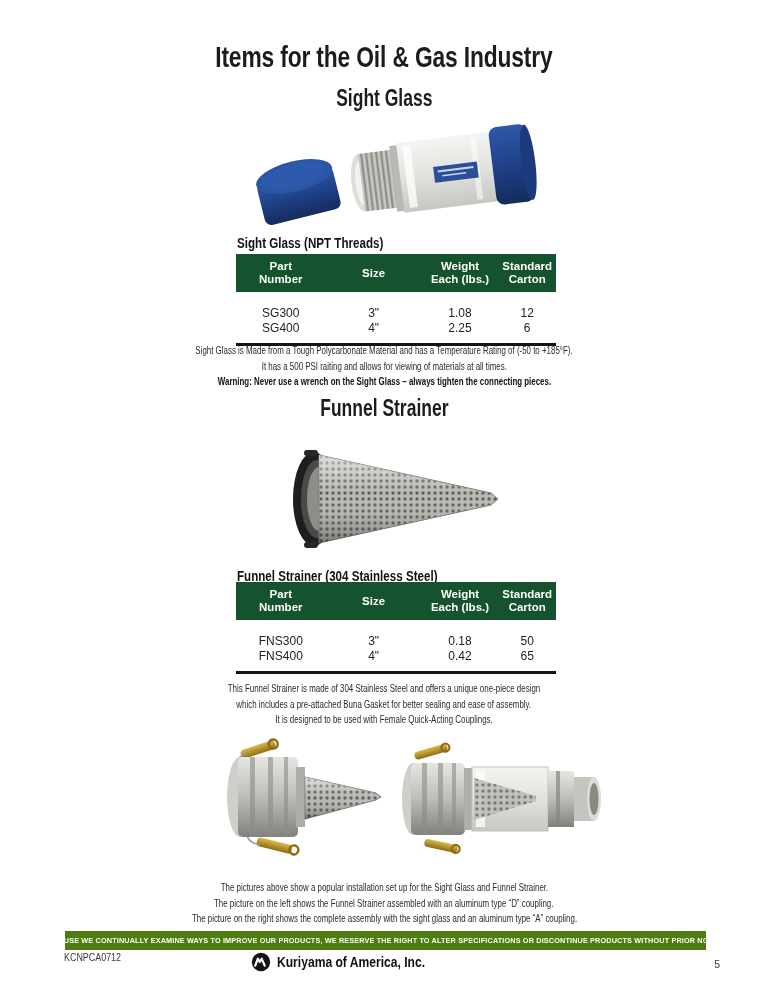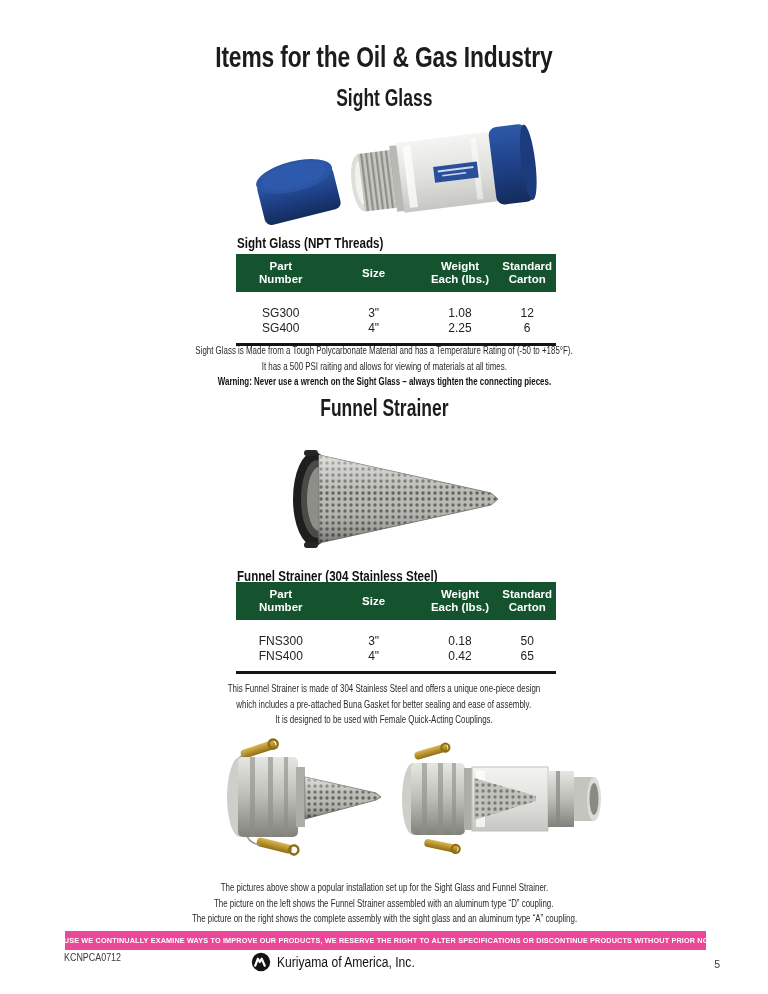--- a/index.html
+++ b/index.html
@@ -25,28 +25,28 @@
   .thead{background:#14532d;color:#fff;display:flex;height:38px;align-items:center;}
   .tcell{text-align:center;}
   .thead .tcell{display:flex;flex-direction:column;justify-content:center;
                 font-weight:bold;font-size:11.5px;line-height:13px;}
   .c1{width:28%}.c2{width:30%}.c3{width:24%}.c4{width:18%}
   .tbody{border-bottom:3px solid #141414;padding:6px 0 7px;margin-top:8px;}
   .trow{display:flex;font-size:12px;line-height:15px;color:#222;}
 
   .photo{position:absolute;}
 
-  .banner{position:absolute;left:65px;top:931px;width:641px;height:19px;background:#ec4899;
+  .banner{position:absolute;left:65px;top:931px;width:641px;height:19px;background:#4d7c0f;
           display:flex;align-items:center;justify-content:center;}
   .banner .line{color:#fff;font-size:7.5px;font-weight:bold;letter-spacing:0.15px;
                 transform:scaleX(0.97);white-space:nowrap;}
 
   .footer-code{position:absolute;left:64px;top:951px;font-size:10.5px;color:#3a3a3a;}
   .footer-brand{position:absolute;left:251px;top:952px;display:flex;align-items:center;gap:6px;}
-  .brand-name{font-size:15.5px;font-weight:normal;color:#101010;}
+  .brand-name{font-size:15.5px;font-weight:bold;color:#101010;}
   .page-num{position:absolute;right:48px;top:958px;font-size:10.5px;color:#3a3a3a;}
 </style>
 </head>
 <body>
 
 <div class="page">
 
   <div class="center-row sub-title">
     <span class="cond">Sight Glass</span>
   </div>

